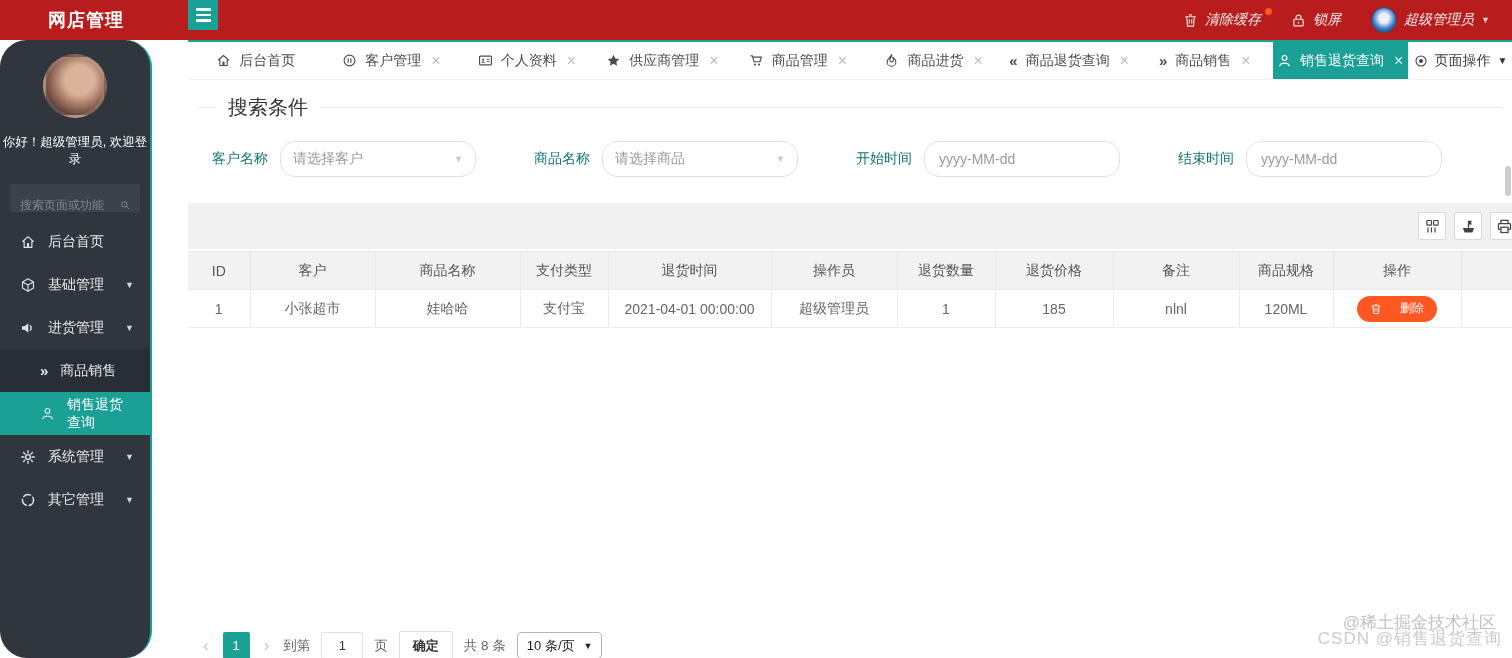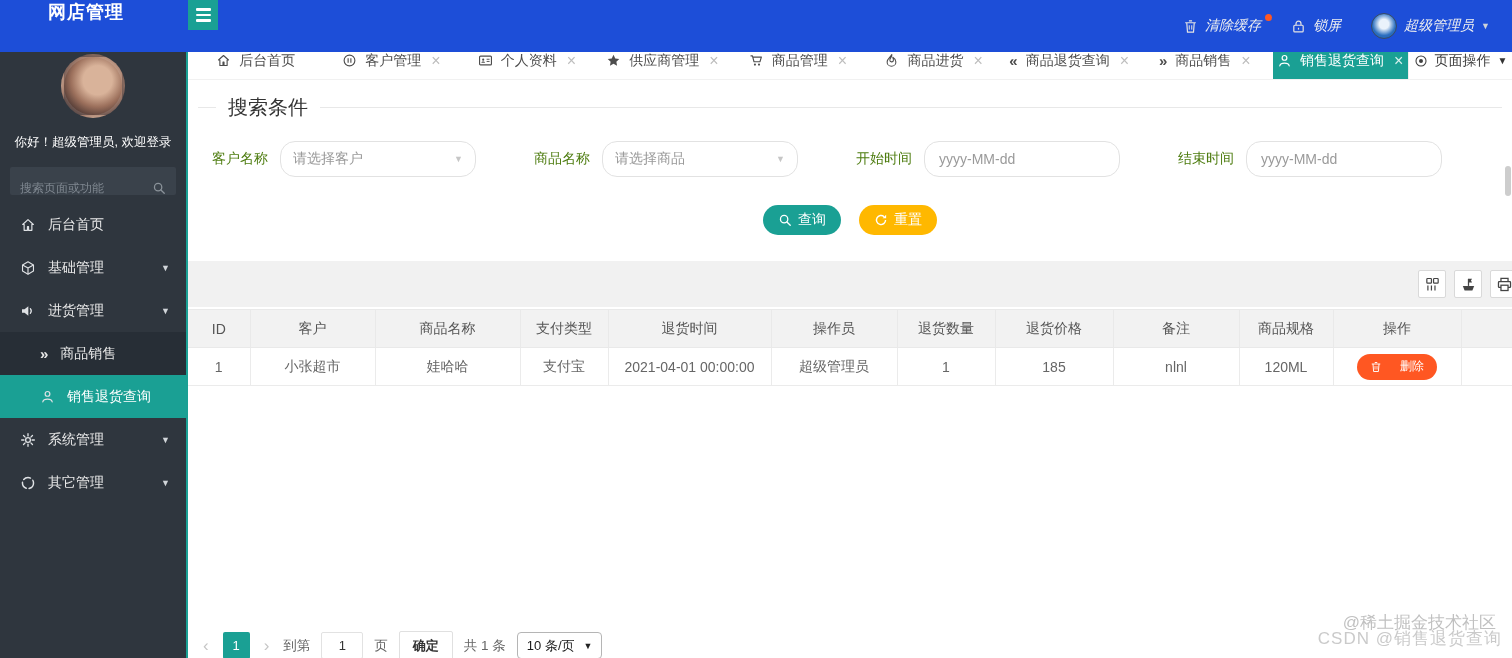--- a/index.html
+++ b/index.html
@@ -2,38 +2,38 @@
 <html><head>
 <meta charset="utf-8">
 <style>
   * { margin:0; padding:0; box-sizing:border-box; }
   html,body { width:1512px; height:658px; overflow:hidden; background:#fff;
     font-family:"Liberation Sans","DejaVu Sans",sans-serif; }
   body { position:relative; font-size:14px; color:#555; }
   .ic { width:1em; height:1em; display:inline-block; vertical-align:-0.12em; }
 
   
-  .topbar { position:absolute; top:0; left:0; right:0; height:52px; background:#1d4ed8;
-    color:#f0f0f0; display:flex; z-index:30; }
+  .topbar { position:absolute; top:0; left:0; right:0; height:40px; background:#b91c1c;
+    color:#f0f0f0; display:flex; align-items:center; z-index:30; }
   .app-title { width:188px; padding-left:48px; font-size:18px; font-weight:bold; letter-spacing:1px; color:#fff; }
   .hamburger { width:30px; height:30px; background:#1aa094; align-self:flex-start;
     display:flex; flex-direction:column; align-items:center; justify-content:center; gap:3px; cursor:pointer; }
   .hamburger i { display:block; width:15px; height:2.5px; background:#fff; border-radius:1px; }
   .topbar-right { margin-left:auto; display:flex; align-items:center; gap:30px; padding-right:22px; font-size:14px; }
   .top-item { display:flex; align-items:center; gap:7px; cursor:pointer; position:relative;font-style:italic; }
   .top-item .ic { font-size:15px; color:#e3e3e3; }
   .badge-dot { position:absolute; top:-3px; right:-11px; width:7px; height:7px; border-radius:50%; background:#ff5722; }
   .top-avatar { width:26px; height:26px; border-radius:50%;
     background:radial-gradient(circle at 50% 42%, #eaf2fb 0 26%, #2b6fc0 62%, #1d5aa8 100%);
     border:1px solid #3a4a62; }
   .caret-s { font-size:9px; color:#cfd3d8; }
 
   
-  .sidebar { position:absolute; top:40px; left:0; bottom:0; width:188px; background:#2f363e;
-    border-right:2px solid #1aa094; z-index:20; }
+  .sidebar { position:absolute; top:40px; left:0; bottom:0; width:152px; background:#2f363e;
+    border-right:2px solid #1aa094; z-index:20;border-radius:27px; }
   .profile { text-align:center; padding-top:14px; }
   .profile-avatar { width:64px; height:64px; border-radius:50%; margin:0 auto;
     background:radial-gradient(circle at 58% 40%, #d9b39a 0 30%, #9c705c 55%, #513a35 78%, #23202a 100%);
     border:3px solid rgba(255,255,255,.12); }
   .greeting { color:#fff; font-size:12.5px; margin-top:16px; }
   .side-search { margin:16px 10px 6px; height:28px; background:#3a424b; border-radius:2px;
     display:flex; align-items:flex-end; padding:0 10px; }
   .side-search input { flex:1; background:transparent; border:none; outline:none;
     color:#aab1b8; font-size:12px; width:100px; }
   .side-search input::placeholder { color:#7f8790; }
@@ -63,21 +63,21 @@
     display:flex; align-items:center; justify-content:center; gap:7px; font-size:14px; color:#3d3d3d; cursor:pointer; }
   .page-actions .ic { font-size:14px; }
   .page-actions .caret-d { font-size:10px; color:#333; }
 
   .content { position:relative; height:calc(100% - 40px); }
   fieldset.search-field { border:none; border-top:1px solid #e8e8e8; margin:14px 10px 0 10px; }
   fieldset.search-field legend { margin-left:18px; padding:0 12px; font-size:20px; color:#333; }
 
   .search-form { display:flex; margin:20px 24px 0 12px; }
   .form-col { flex:1; display:flex; align-items:center; }
-  .form-label { width:80px; text-align:right; font-size:14px; color:#4d7c0f; padding-right:12px; flex-shrink:0; }
+  .form-label { width:80px; text-align:right; font-size:14px; color:#0f766e; padding-right:12px; flex-shrink:0; }
   .sel, .date-input { width:196px; height:36px; border:1px solid #e2e2e2; border-radius:15px; background:#fff; }
   .sel { display:flex; align-items:center; padding:0 12px; font-size:14px; color:#999; cursor:pointer; }
   .sel .ph { flex:1; }
   .sel .caret-d { font-size:9px; color:#c6c6c6; }
   .date-input { padding:0 14px; font-size:14px; color:#333; outline:none; }
   .date-input::placeholder { color:#9a9a9a; }
 
   .btn-row { display:flex; justify-content:center; gap:18px; margin-top:28px; }
   .btn { height:30px; border:none; border-radius:15px; color:#fff; font-size:14px;
     display:inline-flex; align-items:center; gap:6px; padding:0 15px; cursor:pointer;
@@ -399,34 +399,20 @@
       <div class="form-col">
         <span class="form-label">开始时间</span>
         <input class="date-input" placeholder="yyyy-MM-dd" style="">
       </div>
       <div class="form-col">
         <span class="form-label">结束时间</span>
         <input class="date-input" placeholder="yyyy-MM-dd" style="">
       </div>
     </div>
 
-    <div class="btn-row">
-      <button class="btn btn-query">
-        <svg class="ic">
-            <use href="#i-search"></use>
-          </svg>
-        <span>查询</span>
-      </button>
-      <button class="btn btn-reset">
-        <svg class="ic">
-            <use href="#i-refresh"></use>
-          </svg>
-        <span>重置</span>
-      </button>
-    </div>
 
     <div class="toolbar-band">
       <div class="tool-btn">
         <svg class="ic">
             <use href="#i-grid"></use>
           </svg>
       </div>
       <div class="tool-btn">
         <svg class="ic">
             <use href="#i-export"></use>
@@ -496,21 +482,21 @@
     </table>
 
     <div class="pagination">
       <span class="pg-arrow">‹</span>
       <span class="pg-num">1</span>
       <span class="pg-arrow">›</span>
       <span>到第</span>
       <input class="pg-input" value="1" style="">
       <span>页</span>
       <button class="pg-confirm">确定</button>
-      <span>共 1 条</span>
+      <span>共 8 条</span>
       <div class="pg-size">
         <span>10 条/页</span>
         <span class="caret-d">▼</span>
       </div>
     </div>
 
   </div>
 </div>
 
 <div class="scroll-thumb"></div>

